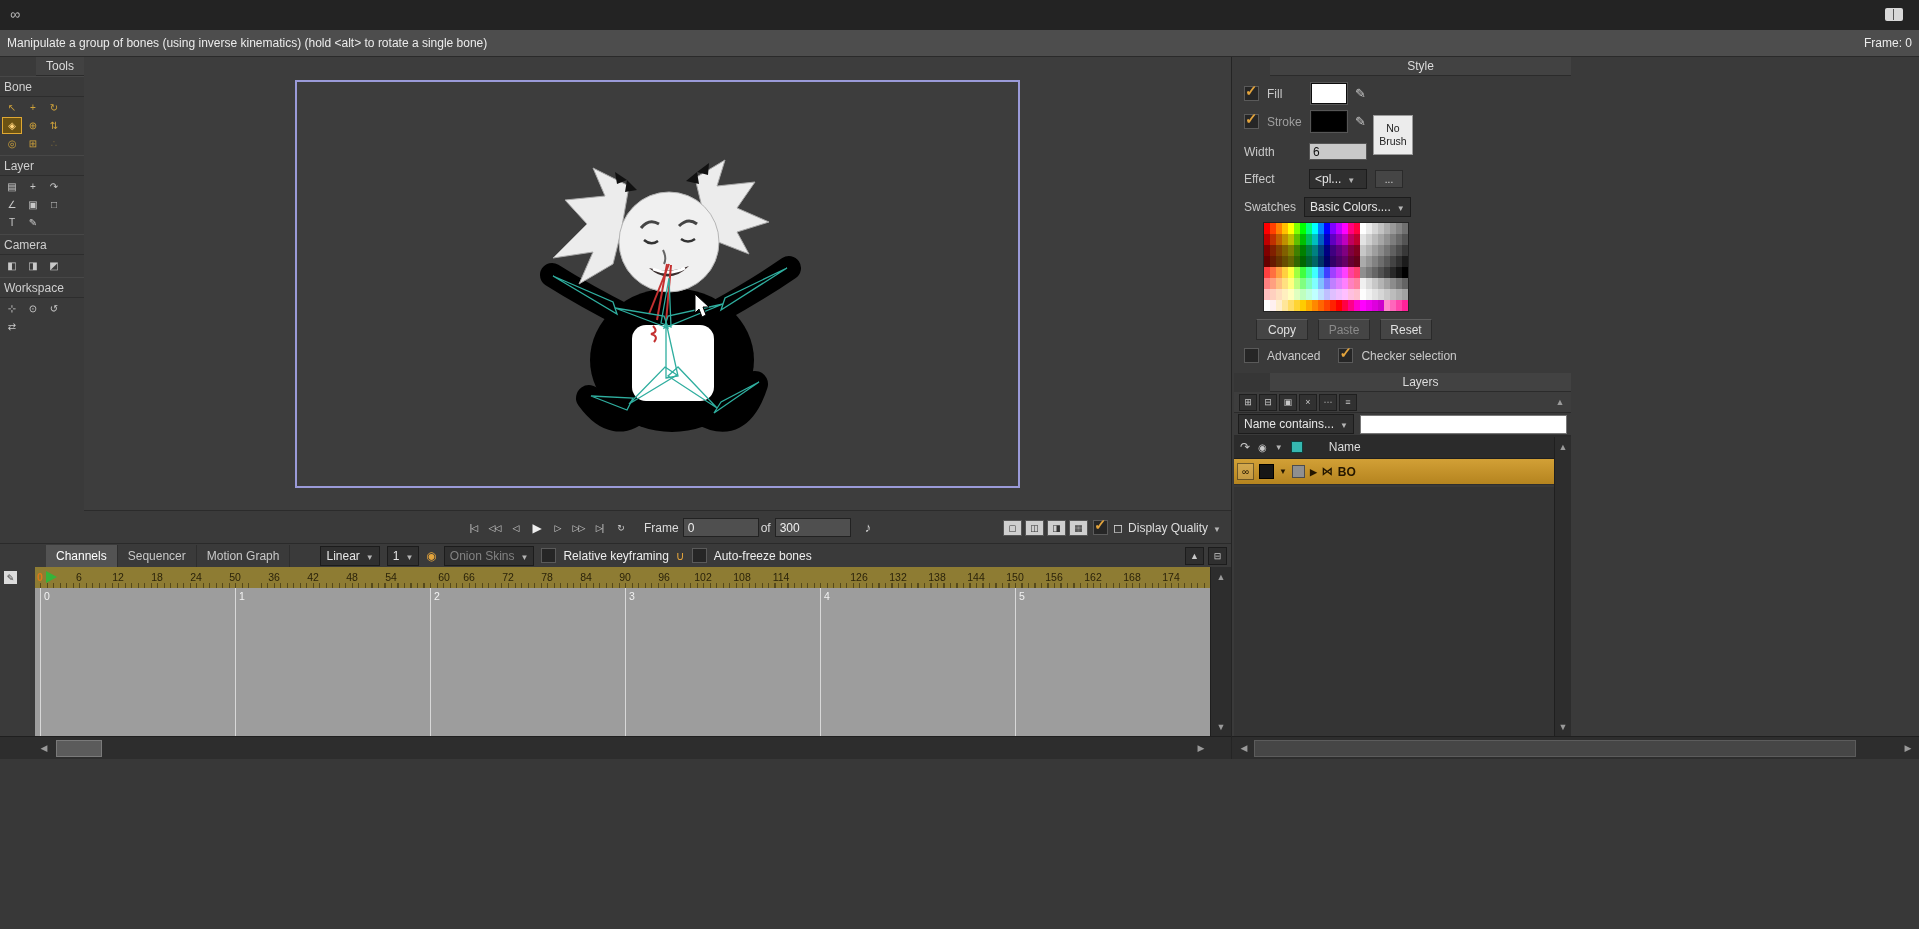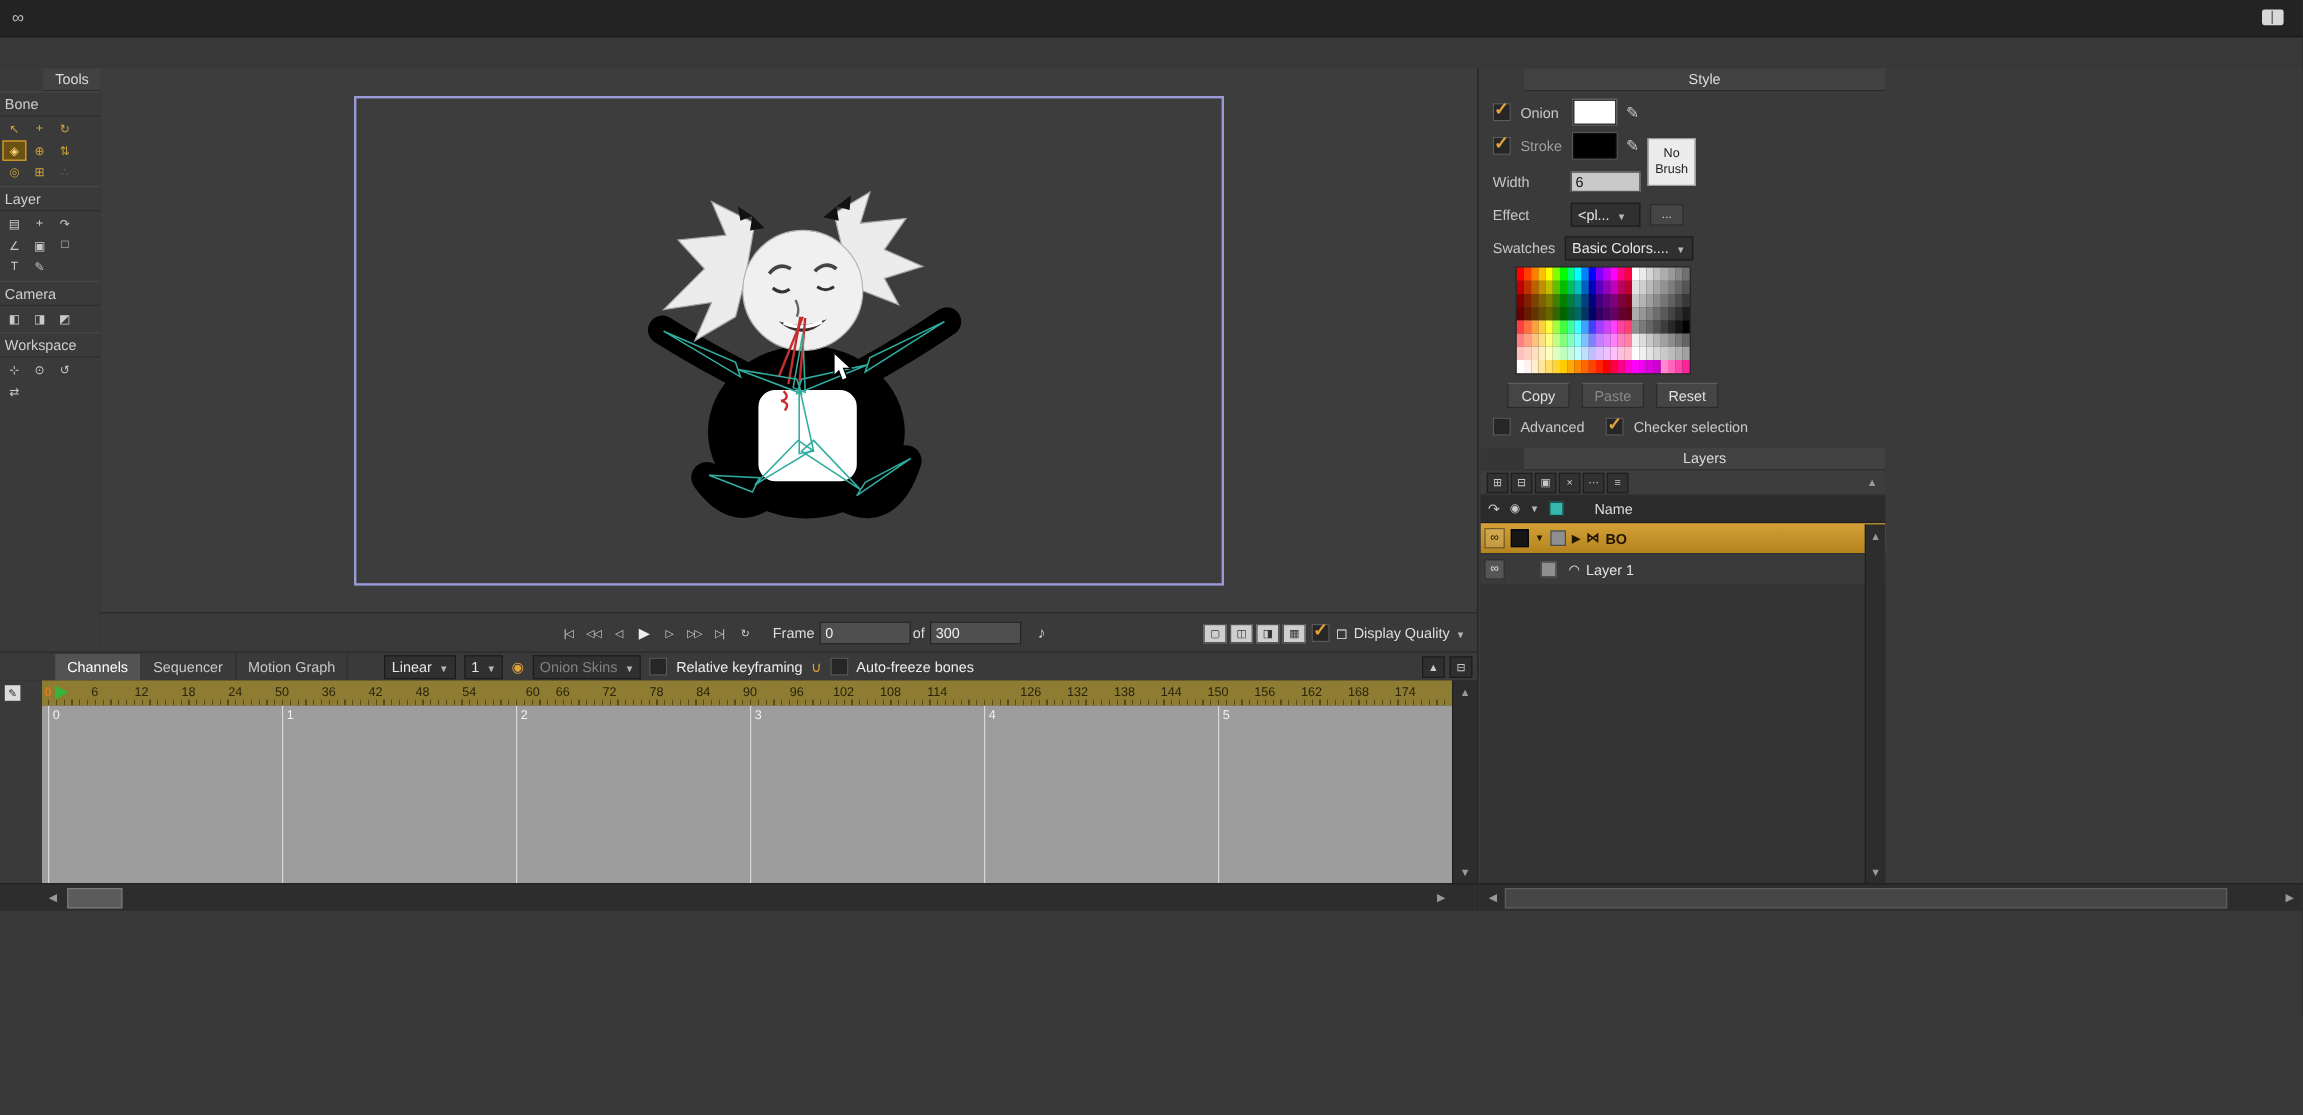--- a/index.html
+++ b/index.html
@@ -104,20 +104,24 @@
 </head>
 <body>
 
 <div class="app">
 
   <div class="titlebar">
     <span class="app-icon">∞</span>
     <span class="book-icon"></span>
   </div>
 
+  <div class="hintbar">
+    <span>Manipulate a group of bones (using inverse kinematics) (hold &lt;alt&gt; to rotate a single bone)</span>
+    <span>Frame: 0</span>
+  </div>
 
   <div class="tools-panel">
     <div class="panel-head">Tools</div>
     <div id="tools-sections">
         <div class="tool-section-label">Bone</div>
         <div class="tool-grid">
           <span class="tool-btn">↖</span>
           <span class="tool-btn">+</span>
           <span class="tool-btn">↻</span>
           <span class="tool-btn selected">◈</span>
@@ -326,21 +330,21 @@
       <span class="arr arr-right" style="right:22px;top:3px"></span>
     </div>
   </div>
 
   <div class="dock">
 
     <div class="style-panel">
       <div class="panel-head">Style</div>
       <div class="srow" style="top:26px">
         <span class="cb checked"></span>
-        <span class="slabel" style="width:36px">Onion</span>
+        <span class="slabel" style="width:36px">Fill</span>
         <span class="big-swatch" id="fill-swatch" style="background: rgb(255, 255, 255);"></span>
         <span class="pencil">✎</span>
       </div>
       <div class="srow" style="top:54px">
         <span class="cb checked"></span>
         <span class="slabel" style="width:36px;color:#9f9f9f">Stroke</span>
         <span class="big-swatch" id="stroke-swatch" style="background: rgb(0, 0, 0);"></span>
         <span class="pencil">✎</span>
       </div>
       <div class="nobrush">No Brush</div>
@@ -590,20 +594,27 @@
       <div class="panel-head">Layers</div>
       <div class="lp-toolbar" id="lp-toolbar">
           <span class="lp-btn">⊞</span>
           <span class="lp-btn">⊟</span>
           <span class="lp-btn">▣</span>
           <span class="lp-btn">×</span>
           <span class="lp-btn">⋯</span>
           <span class="lp-btn">≡</span>
           <span class="arr arr-up lp-collapse"></span>
         </div>
+      <div class="lp-filter">
+        <span class="dd">
+            <span>Name contains...</span>
+            <span class="dd-arrow"></span>
+          </span>
+        <input class="search-input" value="" style="">
+      </div>
       <div class="lp-header">
         <span style="color:#c9c9c9">↷</span>
         <span style="color:#c9c9c9;font-size:10px">◉</span>
         <span style="font-size:8px;color:#b5b5b5">▼</span>
         <span class="teal-sq"></span>
         <span style="margin-left:18px">Name</span>
       </div>
       <div id="layers-rows">
           <div class="layer-row selected">
             <span class="link-cell">∞</span>

